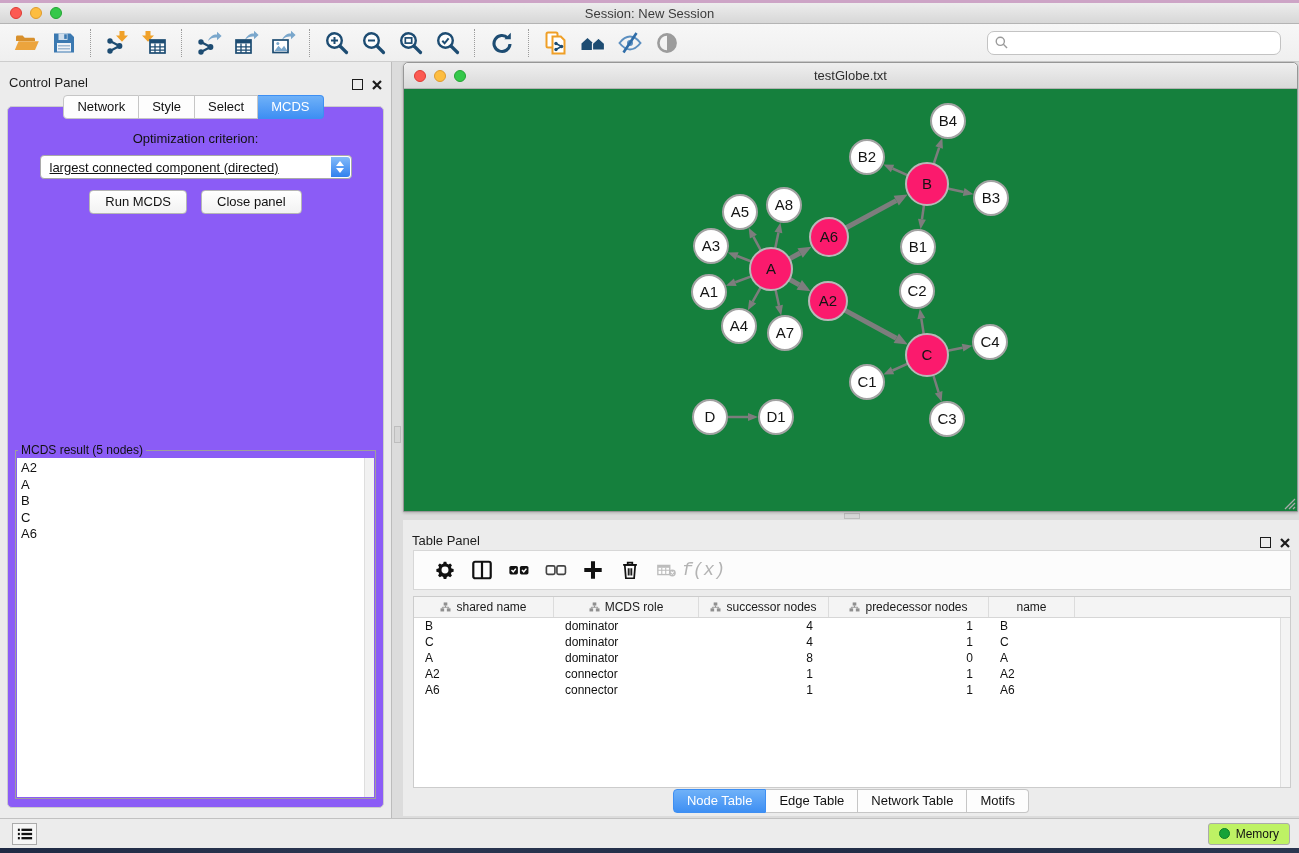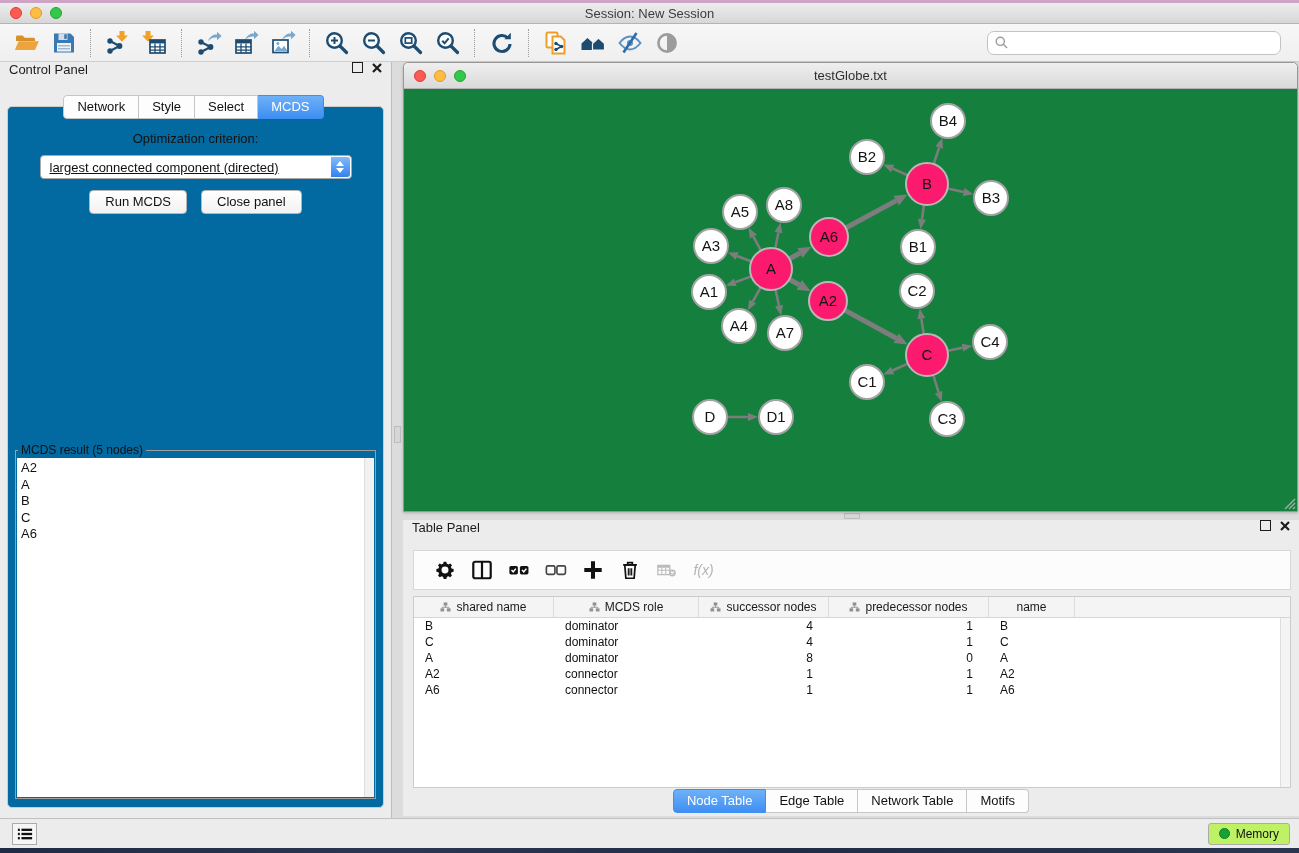--- a/index.html
+++ b/index.html
@@ -24,35 +24,35 @@
   .tbtn { width:37px; height:32px; display:flex; align-items:center; justify-content:center; cursor:default; }
   .tbtn svg { width:26px; height:26px; }
   .tsep { width:1px; height:28px; border-left:1px dotted #9b9b9b; margin:0 8px; }
   #search-box { margin-left:auto; margin-right:10px; width:294px; height:24px; background:#fff;
                 border:1px solid #c3c3c3; border-radius:7px; display:flex; align-items:center; padding:0 7px; }
   #search-box input { border:none; outline:none; flex:1; font-size:12px; background:transparent; margin-left:5px; }
 
   
   #control-panel { position:absolute; left:0; top:62px; width:392px; height:756px;
                    background:#ececec; border-right:1px solid #bcbcbc; }
-  .panel-head { height:28px; display:flex; align-items:flex-start; padding:0 9px; }
+  .panel-head { height:28px; display:flex; align-items:flex-end; padding:0 9px; }
   .panel-head .ptitle { font-size:13px; color:#1c1c1c; }
   .panel-icons { margin-left:auto; display:flex; gap:9px; align-items:center; }
   .float-ico { width:11px; height:11px; border:1.6px solid #1c1c1c; background:transparent; }
   .close-ico svg { width:10px; height:10px; display:block; }
 
   .cp-tabs { position:absolute; left:0; right:4px; top:33px; display:flex; justify-content:center; z-index:3;align-items:center; }
   .tab { font-size:13px; color:#111; background:#fdfdfd; border:1px solid #c6c6c6; border-left:none;
          padding:3px 13px 4px; cursor:default; }
   .tab:first-child { border-left:1px solid #c6c6c6; border-radius:4px 0 0 4px; }
   .tab:last-child { border-radius:0 4px 4px 0; }
   .tab.active { background:linear-gradient(#6fb1f8,#3e8ff3); color:#fff; border-color:#3e8ff3; }
 
   .cp-body { position:absolute; left:7px; right:7px; top:44px; bottom:10px;
-             background:#0369a1; border:1px solid #cccccc; border-radius:5px; }
+             background:#8b5cf6; border:1px solid #cccccc; border-radius:5px; }
   .opt-label { margin-top:24px; text-align:center; font-size:13px; color:#111; }
   .combo { position:relative; margin:9px auto 0; width:312px; height:24px; background:#fff;
            border:1px solid #a9a9a9; border-radius:4px; font-size:13px; color:#111;
            display:flex; align-items:center; padding-left:9px;text-decoration:underline; }
   .combo .stepper { position:absolute; right:1px; top:1px; bottom:1px; width:19px;
                     background:linear-gradient(#83bbfa,#3181ee); border-radius:0 3px 3px 0;
                     display:flex; flex-direction:column; align-items:center; justify-content:center; gap:2px; }
   .arr-up { width:0; height:0; border-left:4px solid transparent; border-right:4px solid transparent; border-bottom:5px solid #fff; }
   .arr-dn { width:0; height:0; border-left:4px solid transparent; border-right:4px solid transparent; border-top:5px solid #fff; }
   .btn-row { display:flex; justify-content:center; gap:14px; margin-top:11px; }
@@ -83,21 +83,21 @@
   #net-canvas { position:absolute; left:0; top:26px; right:0; bottom:0; background:#15803d; }
   #net-canvas svg { display:block; }
   .grip { position:absolute; right:1px; bottom:1px; width:14px; height:14px; }
 
   
   #table-panel { position:absolute; left:403px; top:520px; width:896px; height:296px; background:#ececec; }
   #tp-toolbar { position:absolute; left:10px; right:8px; top:30px; height:40px;
                 background:#fcfcfc; border:1px solid #d7d7d7; display:flex; align-items:center; padding-left:12px; }
   .tp-ico { width:37px; height:30px; display:flex; align-items:center; justify-content:center; }
   .tp-ico svg { width:22px; height:22px; }
-  .fx { font-family:Liberation Sans, sans-serif; font-style:italic; font-size:14px; color:#b3b3b3; }
+  .fx { font-family:Liberation Mono, monospace; font-style:italic; font-size:18px; color:#b3b3b3; }
 
   #data-table { position:absolute; left:10px; right:8px; top:76px; height:192px;
                 background:#fff; border:1px solid #cccccc; overflow:hidden; }
   .thead { display:flex; height:21px; background:#f4f4f4; border-bottom:1px solid #d6d6d6; }
   .th { display:flex; align-items:center; justify-content:center; gap:5px;
         font-size:12px; color:#1a1a1a; border-right:1px solid #dcdcdc; }
   .th svg { width:11px; height:10px; }
   .c0{width:140px;} .c1{width:145px;} .c2{width:130px;} .c3{width:160px;} .c4{width:86px;}
   .cfill{flex:1; border-right:none !important;}
   .trow { display:flex; height:16px; align-items:center; }

